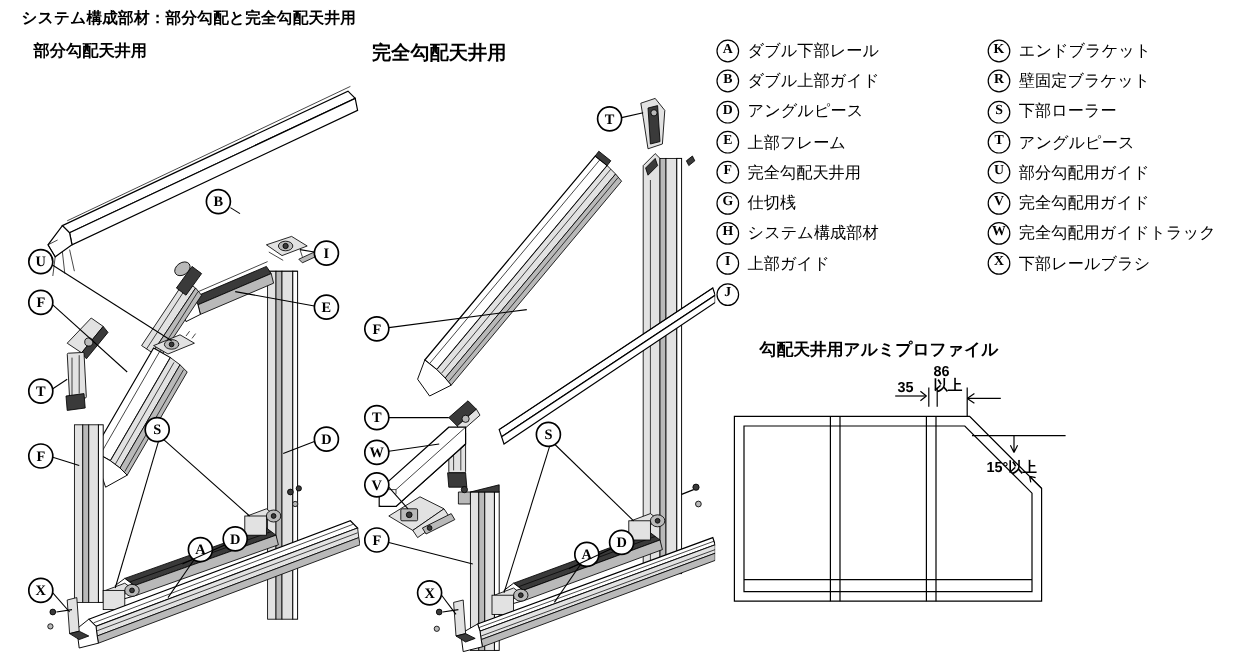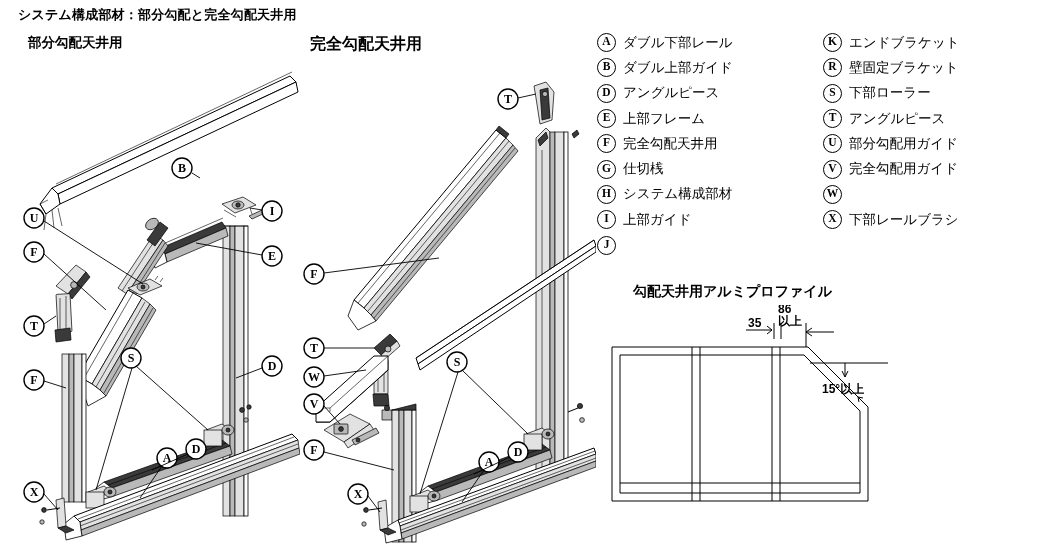--- a/index.html
+++ b/index.html
@@ -116,20 +116,21 @@
   <div class="legend-item">
     <div class="legend-key">U</div>
     <div class="legend-label">部分勾配用ガイド</div>
   </div>
   <div class="legend-item">
     <div class="legend-key">V</div>
     <div class="legend-label">完全勾配用ガイド</div>
   </div>
   <div class="legend-item">
     <div class="legend-key">W</div>
+    <div class="legend-label">完全勾配用ガイドトラック</div>
   </div>
   <div class="legend-item">
     <div class="legend-key">X</div>
     <div class="legend-label">下部レールブラシ</div>
   </div>
 </div>
 
 <svg class="abs" id="diagram-partial" width="300" height="486" viewBox="0 0 300 486">
 
   <g>

